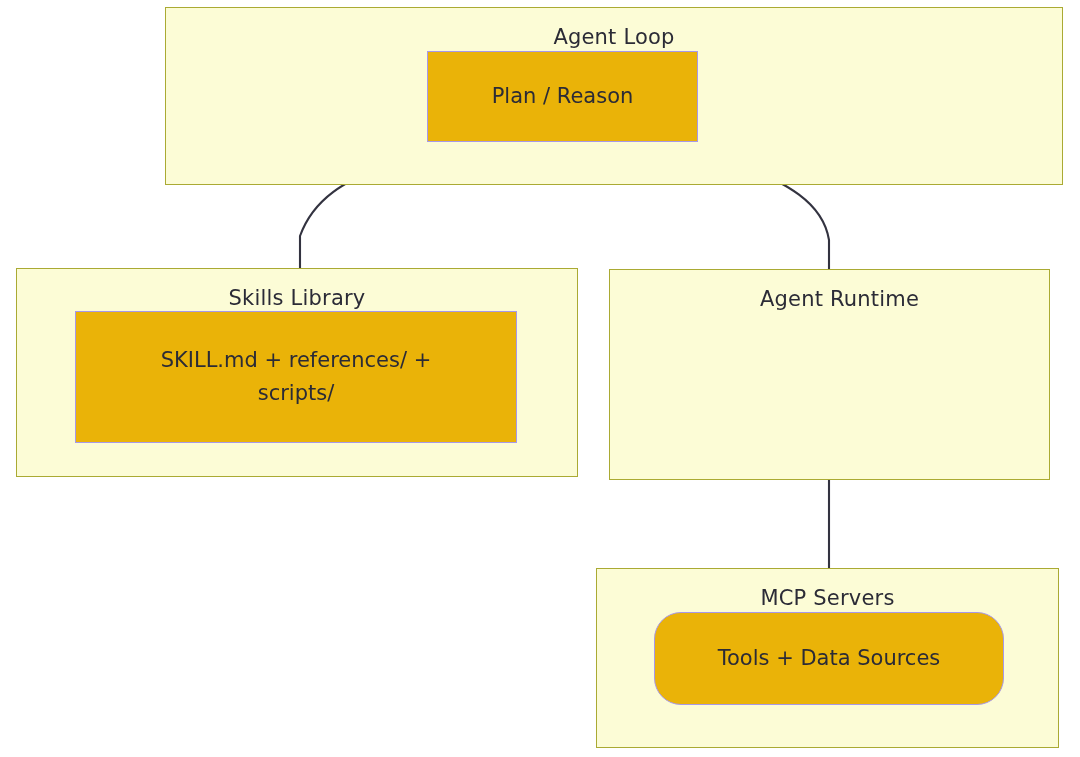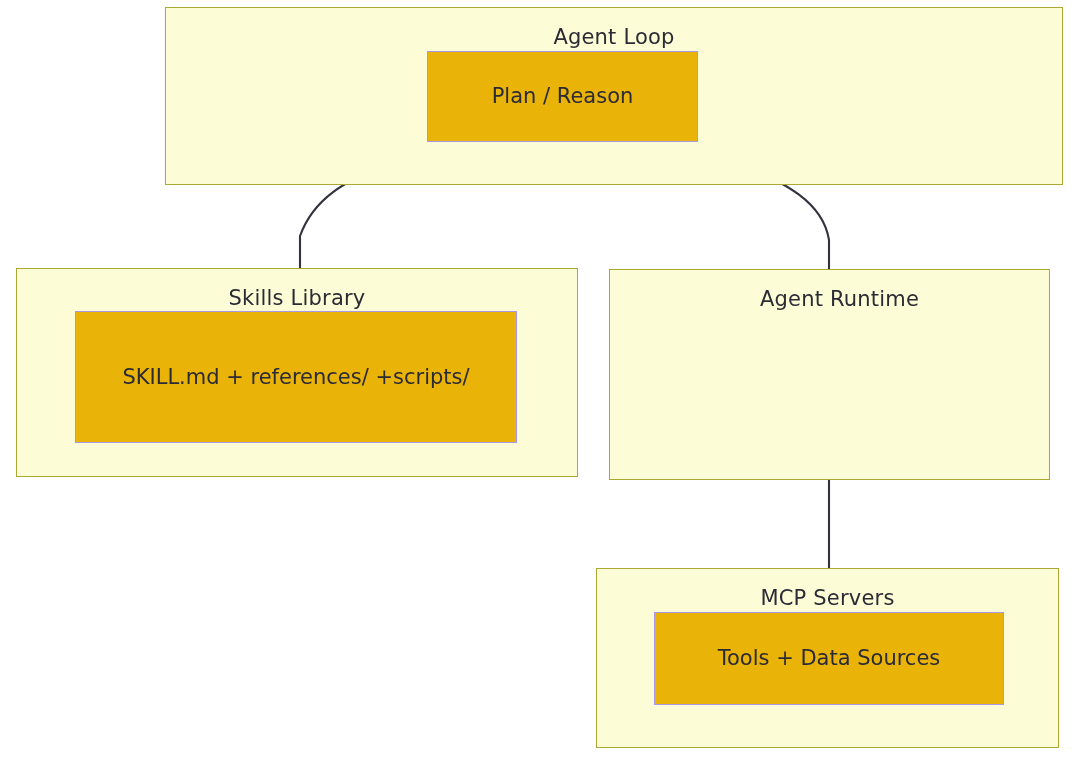--- a/index.html
+++ b/index.html
@@ -81,29 +81,29 @@
   <div class="container-node" style="left:165px; top:7px; width:898px; height:178px;">
     <div class="container-title" style="top:17px;">Agent Loop</div>
   </div>
   <div class="inner-node" style="left:427px; top:51px; width:271px; height:91px;">
     <span>Plan / Reason</span>
   </div>
 
   <div class="container-node" style="left:16px; top:268px; width:562px; height:209px;">
     <div class="container-title" style="top:17px;">Skills Library</div>
   </div>
-  <div class="inner-node" style="left:75px; top:311px; width:442px; height:132px; flex-direction:row;">
+  <div class="inner-node" style="left:75px; top:311px; width:442px; height:132px; flex-direction:column;">
     <span>SKILL.md + references/ +</span>
     <span>scripts/</span>
   </div>
 
   <div class="container-node" style="left:609px; top:269px; width:441px; height:211px;">
     <div class="container-title" style="top:17px;padding-left:20px;">Agent Runtime</div>
   </div>
 
   <div class="container-node" style="left:596px; top:568px; width:463px; height:180px;">
     <div class="container-title" style="top:17px;">MCP Servers</div>
   </div>
-  <div class="inner-node" style="left:654px; top:612px; width:350px; height:93px;">
+  <div class="inner-node" style="left:654px; top:612px; width:350px; height:93px;border-radius:27px;">
     <span>Tools + Data Sources</span>
   </div>
 
 </div>
 
 </body></html>

